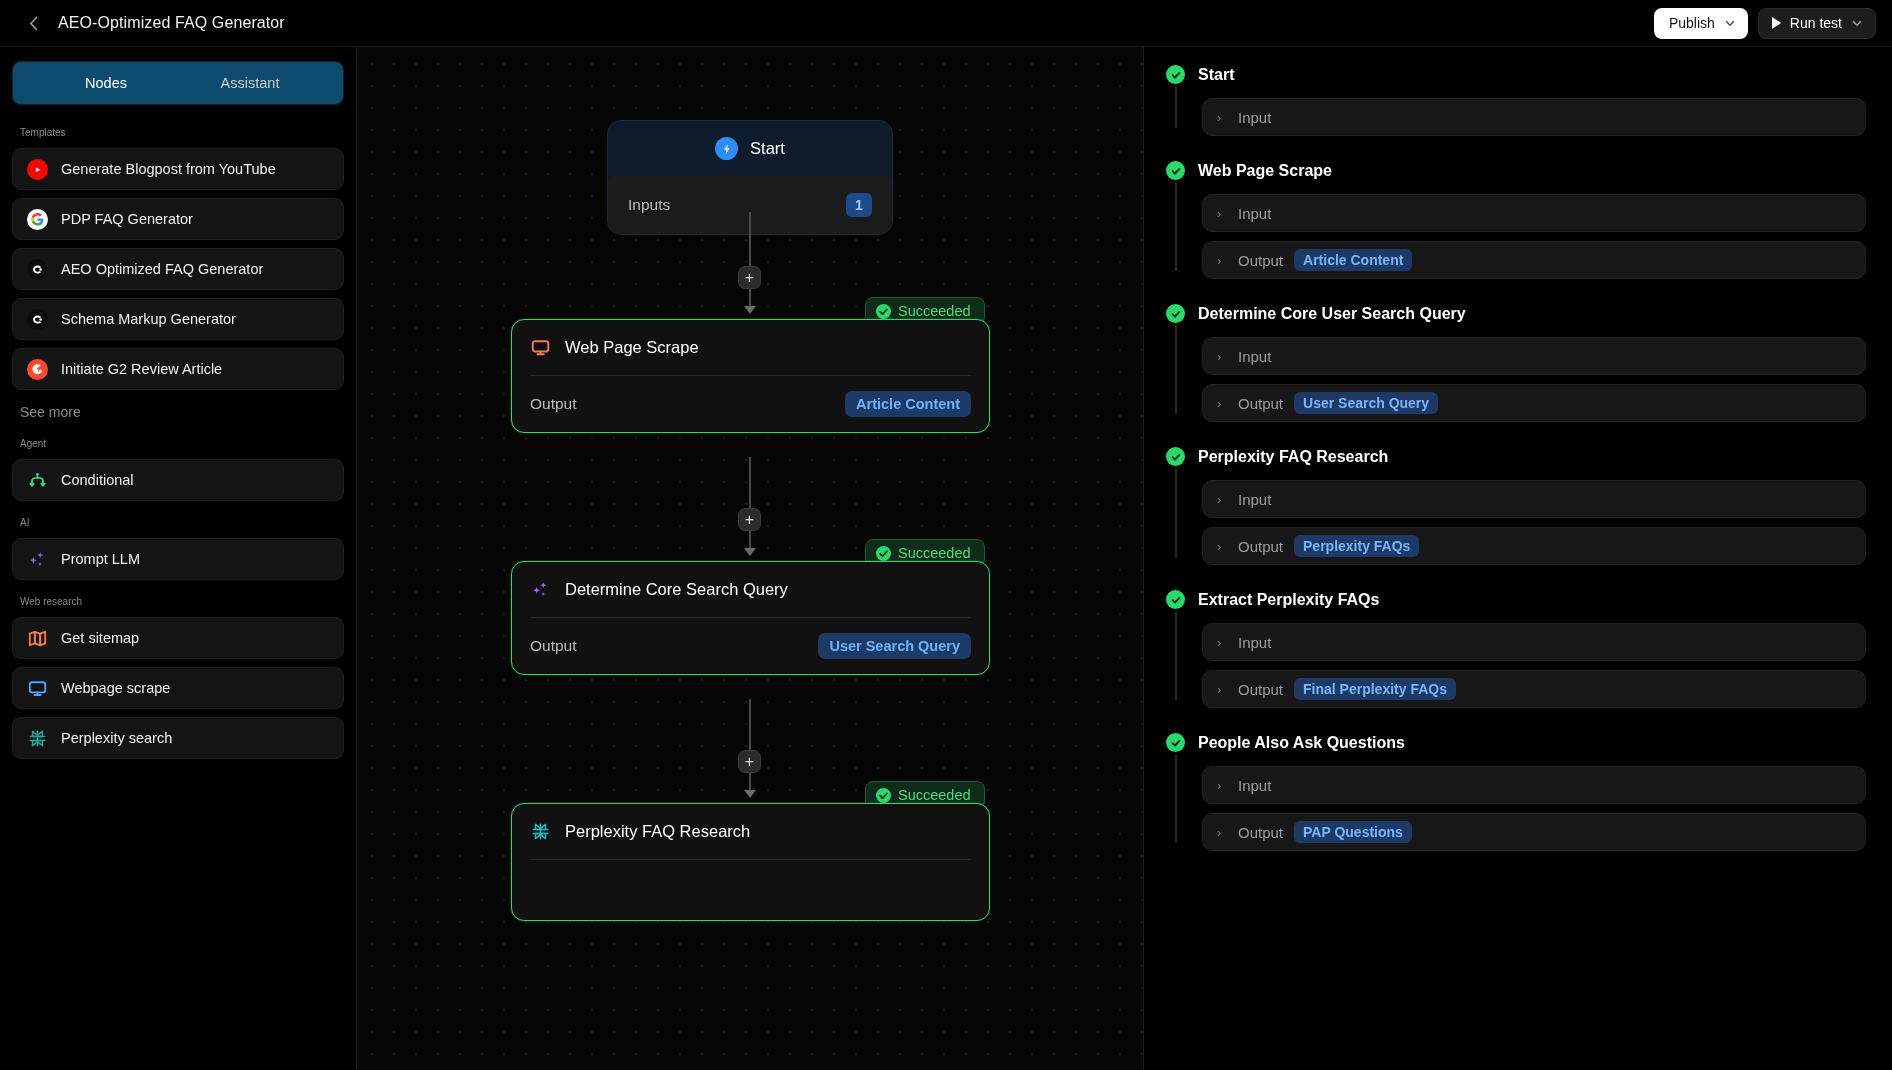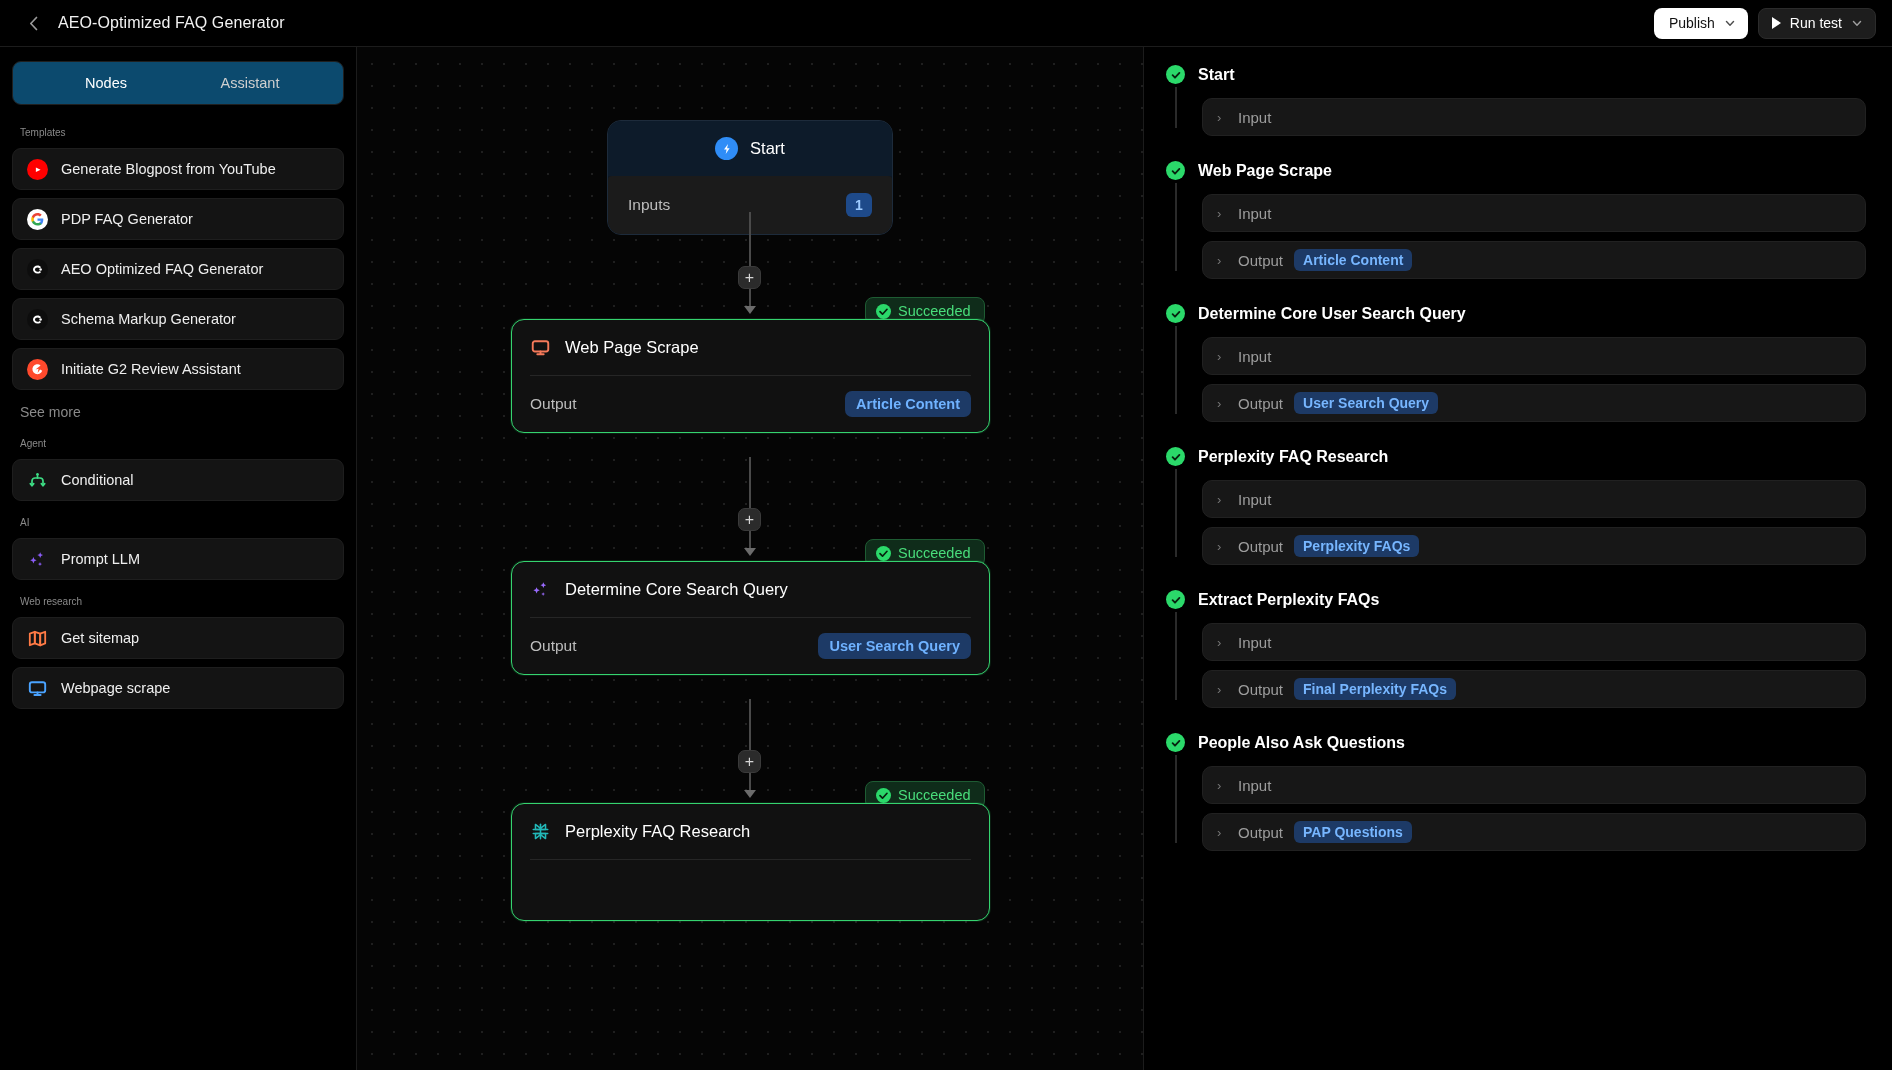--- a/index.html
+++ b/index.html
@@ -241,21 +241,21 @@
         <span class="row-label">Schema Markup Generator</span>
       </div>
 
       <div class="row">
         <span class="ic">
           <svg width="21" height="21" viewBox="0 0 21 21">
             <circle cx="10.5" cy="10.5" r="10.5" fill="#ff492c"></circle>
             <path d="M13.6 6.4a5 5 0 1 0 1.6 5.3l-2.1-1.2-2.5 3.4 1-4.2-3.1.9 5.1-4.2z" fill="#fff"></path>
           </svg>
         </span>
-        <span class="row-label">Initiate G2 Review Assistant</span>
+        <span class="row-label">Initiate G2 Review Article</span>
       </div>
 
       <div class="see-more">See more</div>
 
       <div class="sec-label">Agent</div>
       <div class="row">
         <span class="ic">
           <svg width="21" height="21" viewBox="0 0 21 21" fill="none" stroke="#3ddc84" stroke-width="1.7" stroke-linecap="round" stroke-linejoin="round">
             <path d="M10.5 4.5v3.5"></path>
             <path d="M5 15.5v-4.5a3 3 0 0 1 3-3h5a3 3 0 0 1 3 3v4.5"></path>
@@ -292,20 +292,32 @@
       </div>
       <div class="row">
         <span class="ic">
           <svg width="21" height="21" viewBox="0 0 21 21" fill="none" stroke="#4aa3ff" stroke-width="1.9" stroke-linecap="round" stroke-linejoin="round">
             <rect x="2.8" y="4.2" width="15.4" height="10.2" rx="2.2"></rect>
             <path d="M10.5 14.4v2.6"></path>
               <path d="M7.4 17h6.2"></path>
           </svg>
         </span>
         <span class="row-label">Webpage scrape</span>
+      </div>
+      <div class="row">
+        <span class="ic">
+          <svg width="21" height="21" viewBox="0 0 21 21" fill="none" stroke="#20a4a4" stroke-width="1.6" stroke-linecap="round" stroke-linejoin="round">
+            <path d="M10.5 3.2v14.6"></path>
+            <path d="M10.5 7.2L5.6 3.4v5.1h9.8V3.4L10.5 7.2z"></path>
+            <path d="M10.5 13.8l-4.9 3.8v-5.1h9.8v5.1l-4.9-3.8z"></path>
+            <path d="M3.4 8.5h14.2"></path>
+              <path d="M3.4 12.5h14.2"></path>
+          </svg>
+        </span>
+        <span class="row-label">Perplexity search</span>
       </div>
     </div>
 
     <div class="canvas">
 
       <div class="node node-start" style="left:250px; top:73px; width:286px; border-radius:14px;">
         <div class="start-head">
           <span class="bolt-circle">
             <svg width="12" height="12" viewBox="0 0 12 12">
                 <polygon points="7,1 3,6.6 5.6,6.6 4.7,11 8.6,5.2 6.1,5.2" fill="#fff"></polygon>

